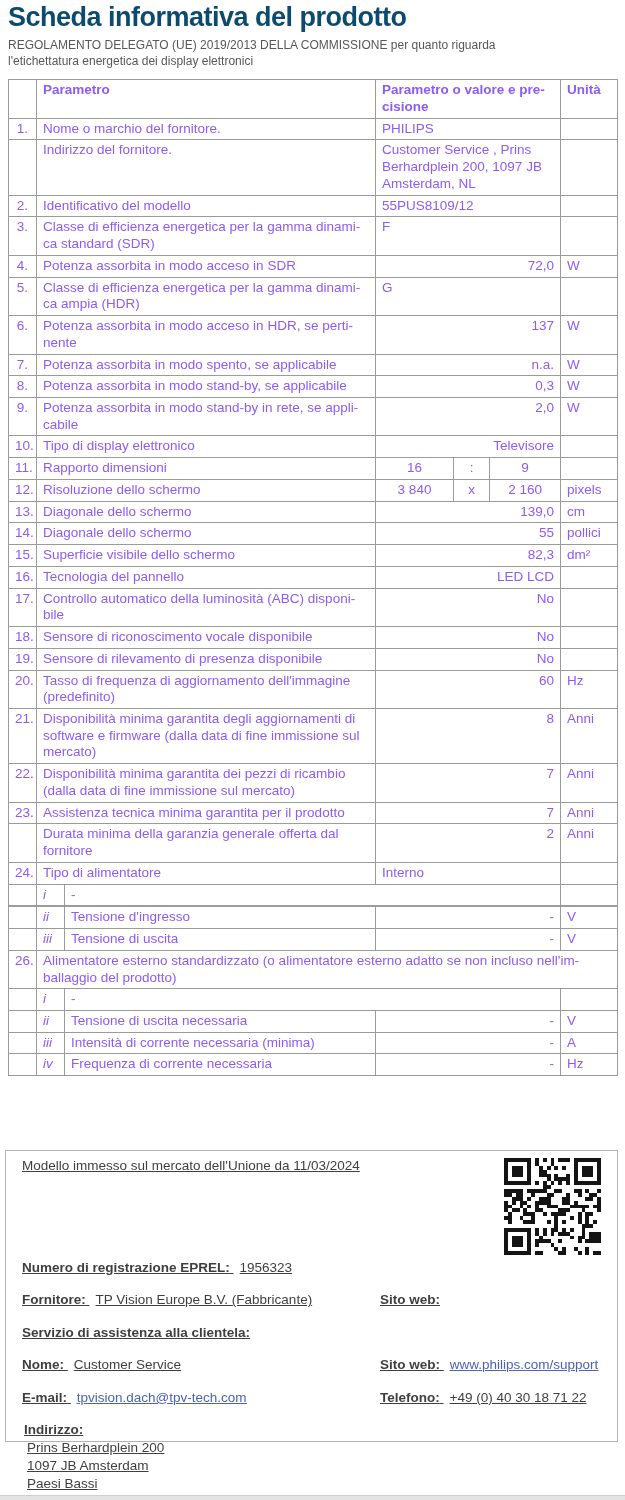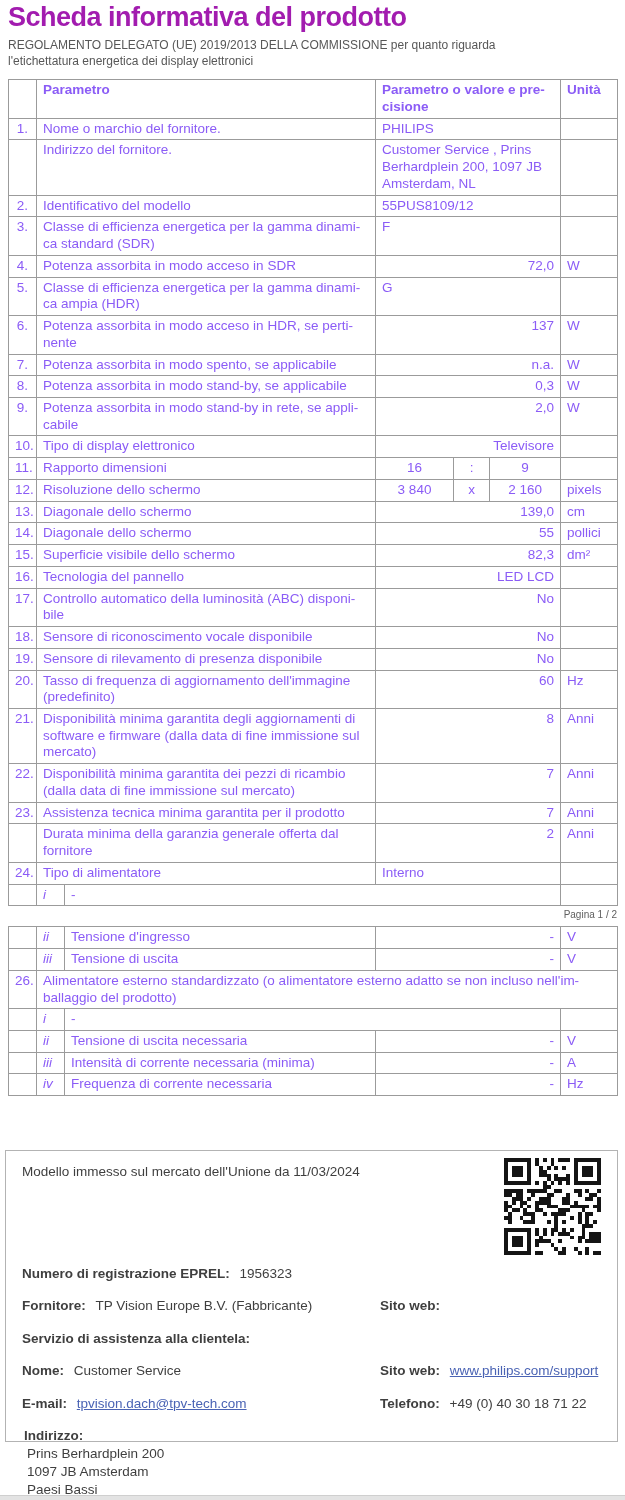--- a/index.html
+++ b/index.html
@@ -1,33 +1,33 @@
 <!DOCTYPE html>
 <html><head>
 <meta charset="utf-8">
 <style>
   html,body{margin:0;padding:0;background:#ffffff;}
   body{width:625px;height:1500px;overflow:hidden;font-family:"Liberation Sans",sans-serif;color:#434343;}
   .wrap{position:relative;width:625px;height:1500px;background:#fff;}
 
-  .title{margin:2px 0 0 8px;font-size:27px;font-weight:bold;color:#a21caf;letter-spacing:-0.5px;line-height:1.15;}
+  .title{margin:2px 0 0 8px;font-size:27px;font-weight:bold;color:#0c4a6e;letter-spacing:-0.5px;line-height:1.15;}
   .reg{margin:5px 0 10px 8px;width:556px;font-size:12px;color:#575757;line-height:1.3;}
 
   table.sheet{border-collapse:collapse;margin-left:8px;width:609px;table-layout:fixed;font-size:13.5px;color:#8b5cf6;}
   table.sheet td,table.sheet th{border:1px solid #9b9b9b;padding:2px 6px;vertical-align:top;line-height:1.24;overflow:hidden;}
   table.sheet th{font-weight:bold;text-align:left;}
   td.num{text-align:center;padding-left:2px;padding-right:2px;}
   td.sub{font-style:italic;padding-left:8px;}
   td.param,td.value{white-space:pre-wrap;}
   td.value.ar{text-align:right;}
   td.value.al{text-align:left;}
   td.ac{text-align:center;}
   .pagina{width:617px;text-align:right;font-size:10px;color:#606060;margin:3px 0 6px 0;}
 
-  .footer-box{position:absolute;left:5px;top:1148px;width:613px;height:292px;border:1px solid #b3b3b3;box-sizing:border-box;font-size:13.5px;color:#3f3f3f;padding:10px 14px;line-height:1.3;}
+  .footer-box{position:absolute;left:5px;top:1148px;width:613px;height:292px;border:1px solid #b3b3b3;box-sizing:border-box;font-size:13.5px;color:#3f3f3f;padding:4px 14px;line-height:1.3;text-decoration:underline;}
   .qr{position:absolute;top:7px;right:16px;width:97px;height:97px;}
   .f-top{margin:2px 0 0 2px;}
   .f-rows{margin-top:84px;margin-left:2px;}
   .f-row{display:flex;margin-bottom:15px;justify-content:flex-end;}
   .f-left{flex:1;}
   .f-right{width:223px;}
   .lb{font-weight:bold;}
   .vl{margin-left:6px;}
   a.lnk{color:#4a63b4;text-decoration:underline;cursor:pointer;}
   .eprel-link{display:inline-block;width:210px;word-break:break-all;}
@@ -227,21 +227,20 @@
         </tr>
         <tr>
           <td class="num"></td>
           <td class="sub">i</td>
           <td class="param" colspan="4">-</td>
           <td class="unit"></td>
         </tr>
       </tbody>
   </table>
 
-  <div class="pagina">Pagina 1 / 2</div>
 
   <table class="sheet">
     <colgroup>
       <col style="width:28px">
         <col style="width:28px">
         <col style="width:311px">
       <col style="width:78px">
         <col style="width:36px">
         <col style="width:71px">
         <col style="width:57px">

